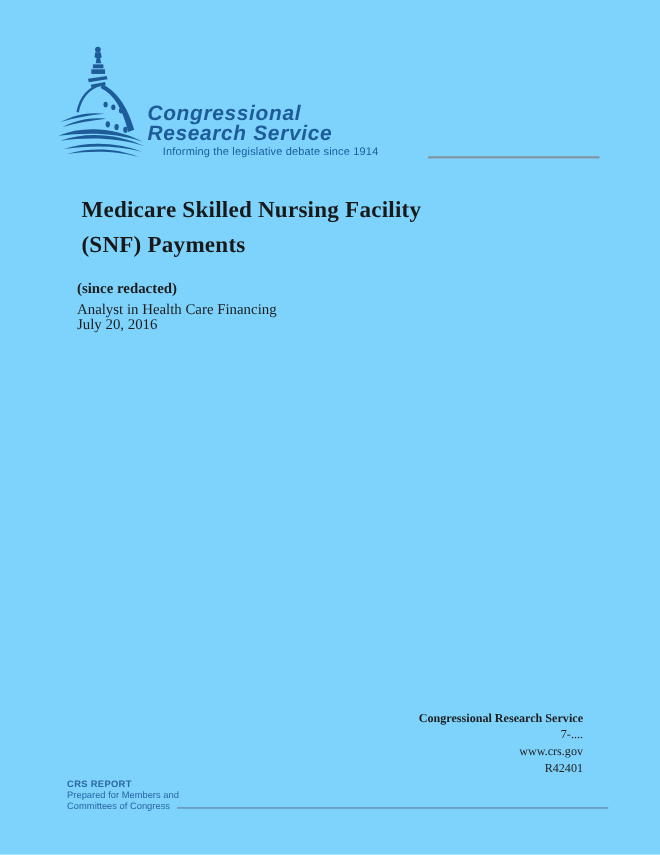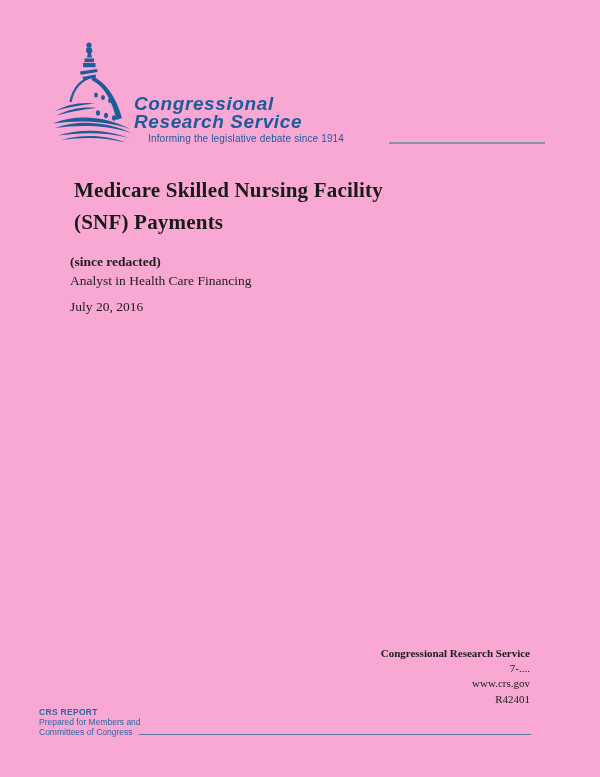--- a/index.html
+++ b/index.html
@@ -1,20 +1,20 @@
 <!DOCTYPE html>
 <html><head>
 <meta charset="utf-8">
 <style>
   html, body { margin: 0; padding: 0; background: #ffffff; }
   .page {
     position: relative;
     width: 600px;
     height: 777px;
-    background: #f9a8d4;
+    background: #7dd3fc;
     overflow: hidden;
     font-family: "Liberation Serif", serif;
   }
 
   
   .logo-dome {
     position: absolute;
     left: 50px; top: 40px;
     width: 86px; height: 103px;
   }
@@ -68,41 +68,41 @@
   .author {
     position: absolute;
     left: 70px; top: 253px;
     font-size: 13.5px;
     line-height: 18.5px;
     color: #1c1c1c;
   }
   .author-name { font-weight: bold; }
   .date {
     position: absolute;
-    left: 70px; top: 298px;
+    left: 70px; top: 286px;
     font-size: 13.5px;
     line-height: 18.5px;
     color: #1c1c1c;
   }
 
   
   .footer-right {
     position: absolute;
     right: 70px; top: 646px;
     text-align: right;
     font-size: 11px;
     line-height: 15.2px;
     color: #1c1c1c;
   }
   .fr-org { font-weight: bold; text-align: center; }
 
   
   .footer-left {
     position: absolute;
-    left: 39px; top: 707px;
+    left: 61px; top: 707px;
     width: 492px;
     font-family: "Liberation Sans", sans-serif;
     font-size: 8.5px;
     line-height: 10px;
     color: #2a66a4;
   }
   .fl-label { font-weight: bold; letter-spacing: 0.3px; }
   .fl-row { display: flex; }
   .fl-row span:first-child { white-space: nowrap; }
   .footer-rule {

